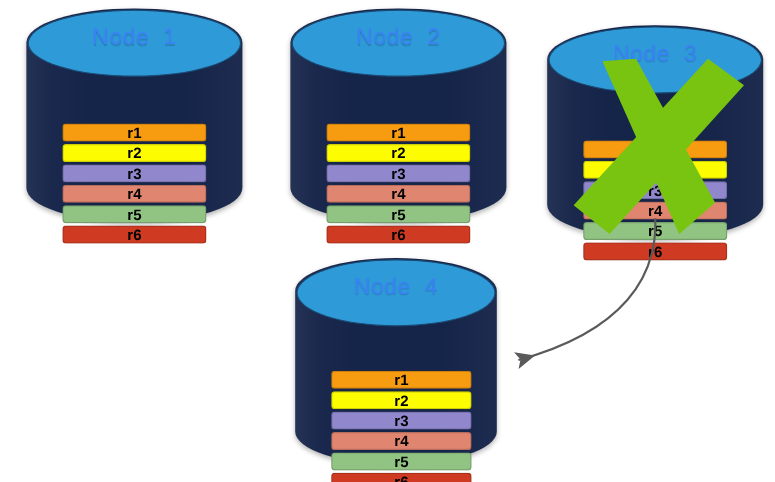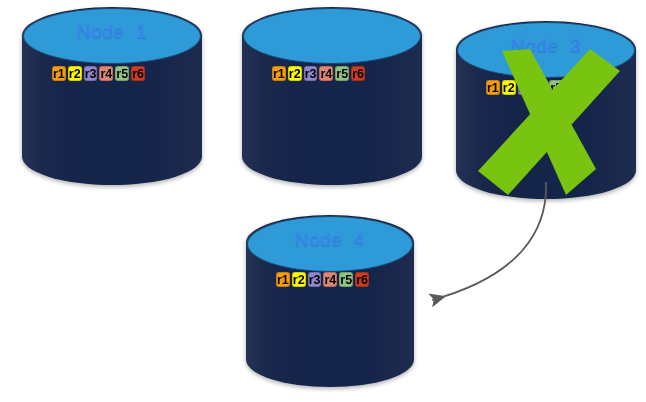--- a/index.html
+++ b/index.html
@@ -76,22 +76,23 @@
     z-index: 4;
     text-shadow: 0 1px 1px rgba(0,0,0,0.18);
     white-space: pre;
   }
 
   
   .records {
     position: absolute;
     z-index: 3;
     display: flex;
-    flex-direction: row;
+    flex-direction: column;
     gap: 2px;
+    margin-top: 37px;
   }
   .record {
     height: 15px;
     border-radius: 3px;
     color: #000000;
     font-size: 12.5px;
     font-weight: bold;
     line-height: 15px;
     text-align: center;
     box-sizing: border-box;
@@ -131,20 +132,21 @@
         <div class="record" style="background: rgb(145, 135, 204);">r3</div>
         <div class="record" style="background: rgb(224, 134, 112);">r4</div>
         <div class="record" style="background: rgb(145, 196, 131);">r5</div>
         <div class="record" style="background: rgb(207, 58, 34);">r6</div>
       </div>
   </div>
 
   <div class="node" id="node-2-el" style="left:242px; top:7px; width:180px; height:178px;">
     <div class="node-body" style="background: rgb(21, 36, 73);"></div>
     <div class="node-top" style="background: rgb(46, 155, 216);"></div>
+    <div class="node-title">Node  2</div>
     <div class="records" id="node-2-records" style="left:30px; top:59px; width:120px;">
         <div class="record" style="background: rgb(247, 155, 17);">r1</div>
         <div class="record" style="background: rgb(253, 252, 0);">r2</div>
         <div class="record" style="background: rgb(145, 135, 204);">r3</div>
         <div class="record" style="background: rgb(224, 134, 112);">r4</div>
         <div class="record" style="background: rgb(145, 196, 131);">r5</div>
         <div class="record" style="background: rgb(207, 58, 34);">r6</div>
       </div>
   </div>
 

